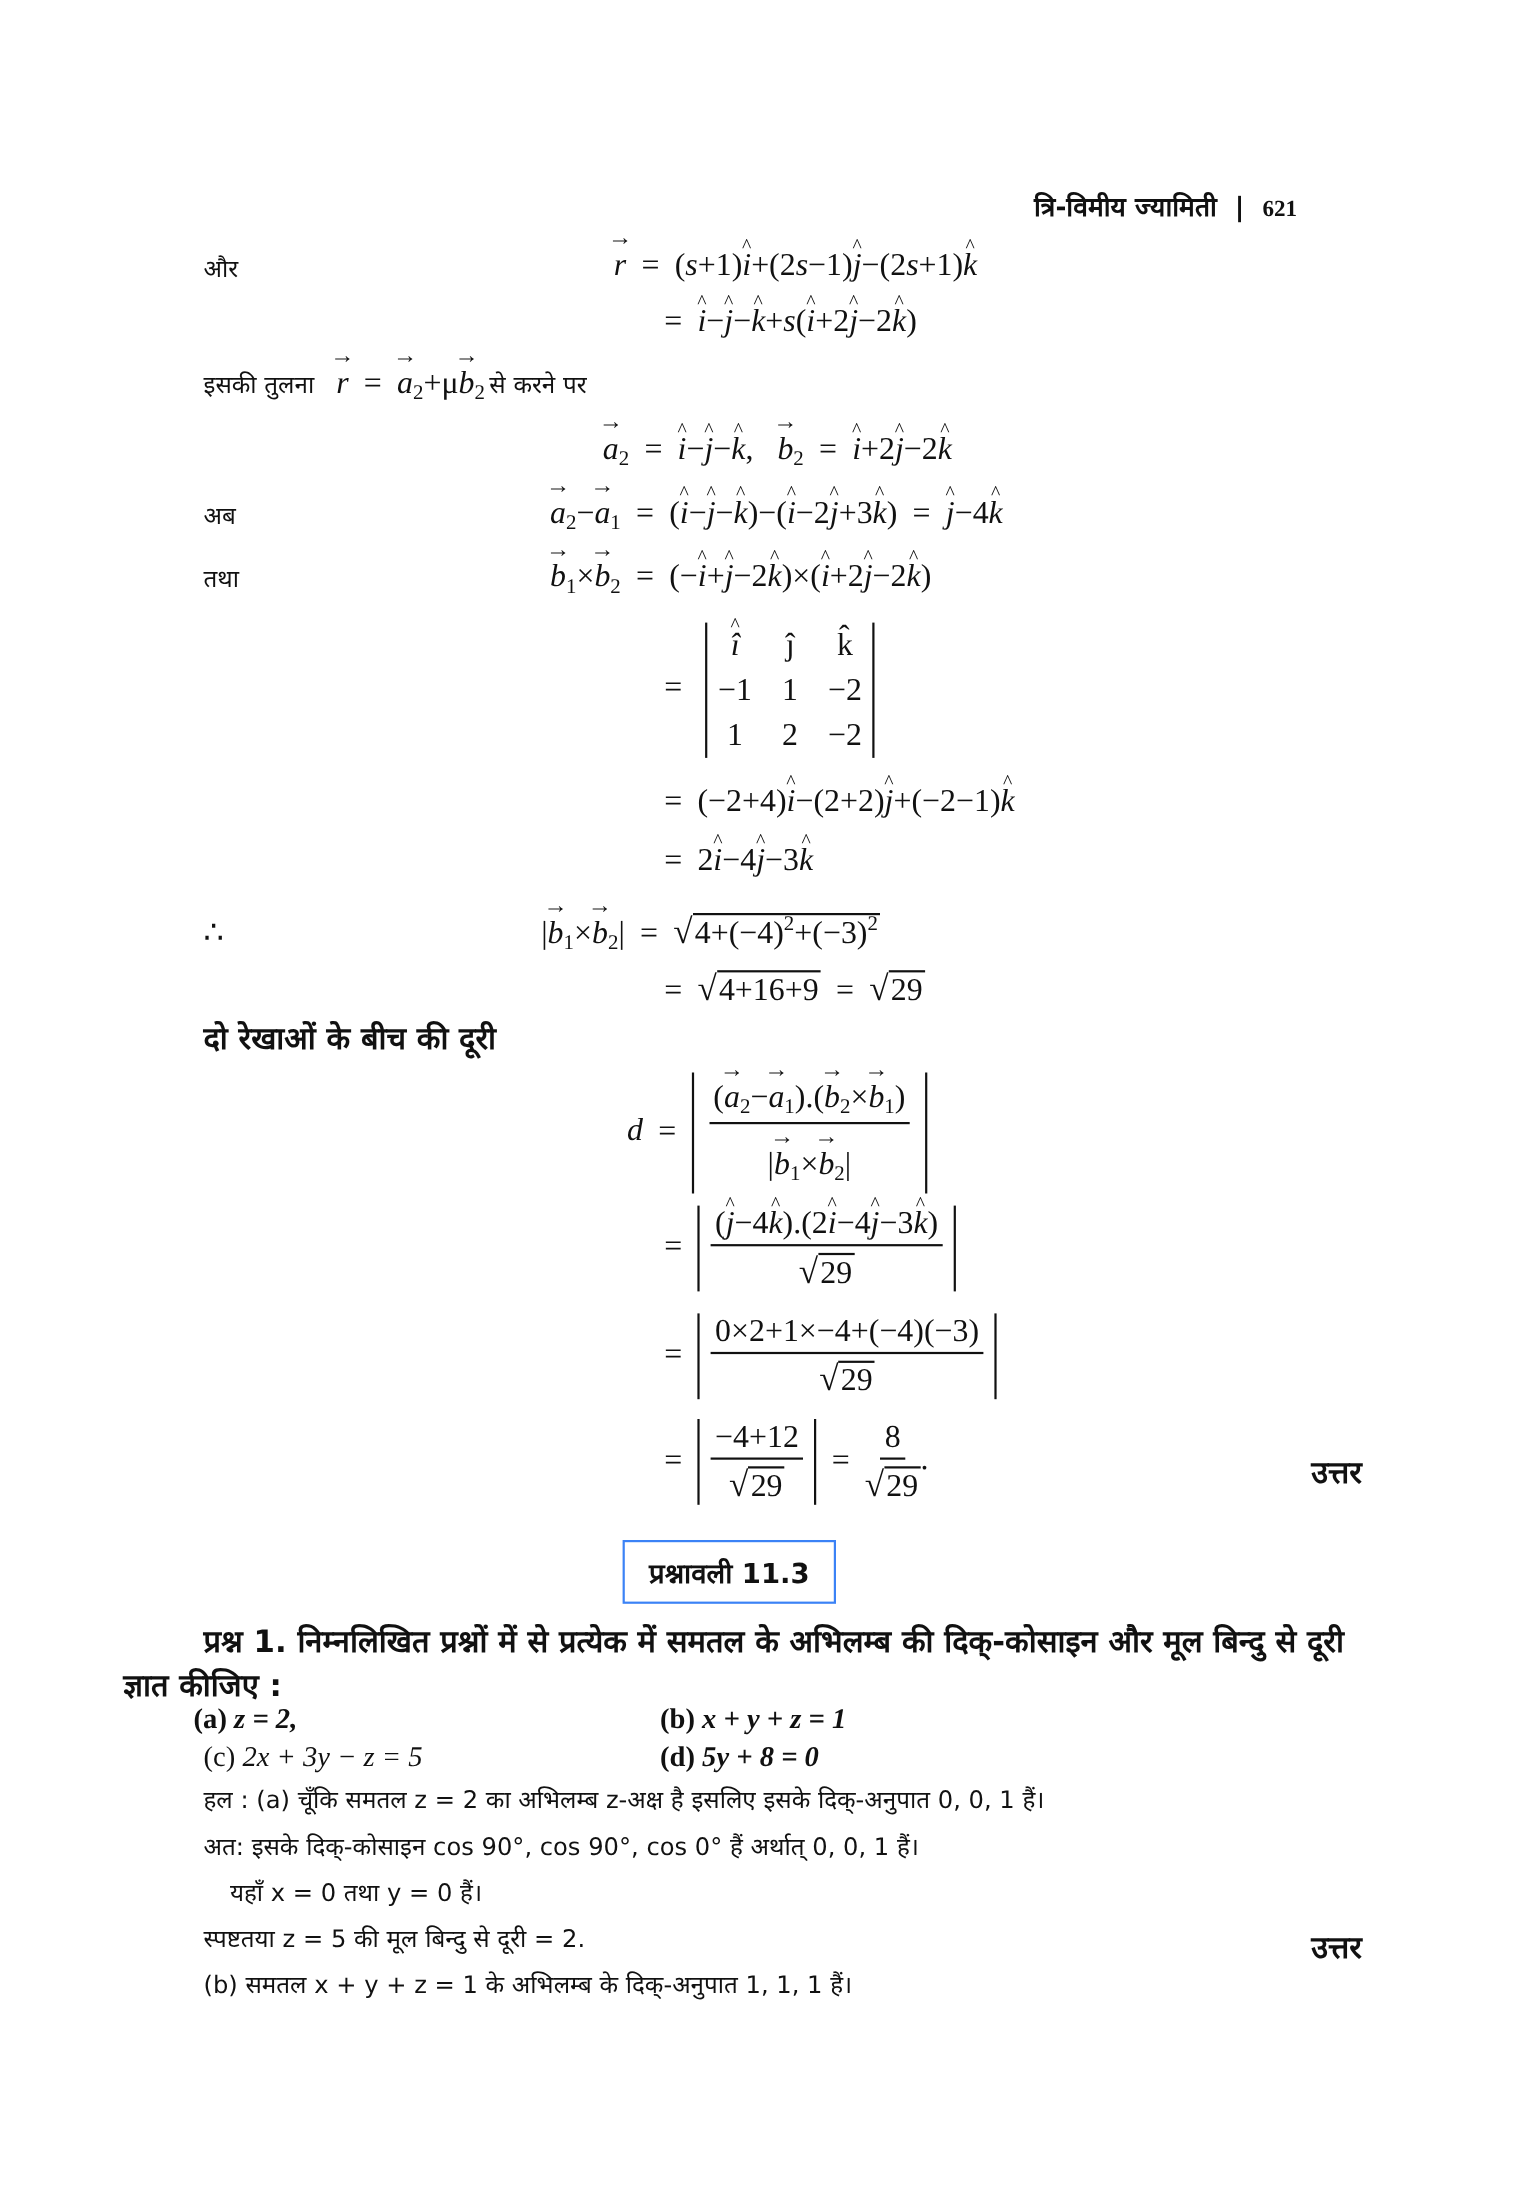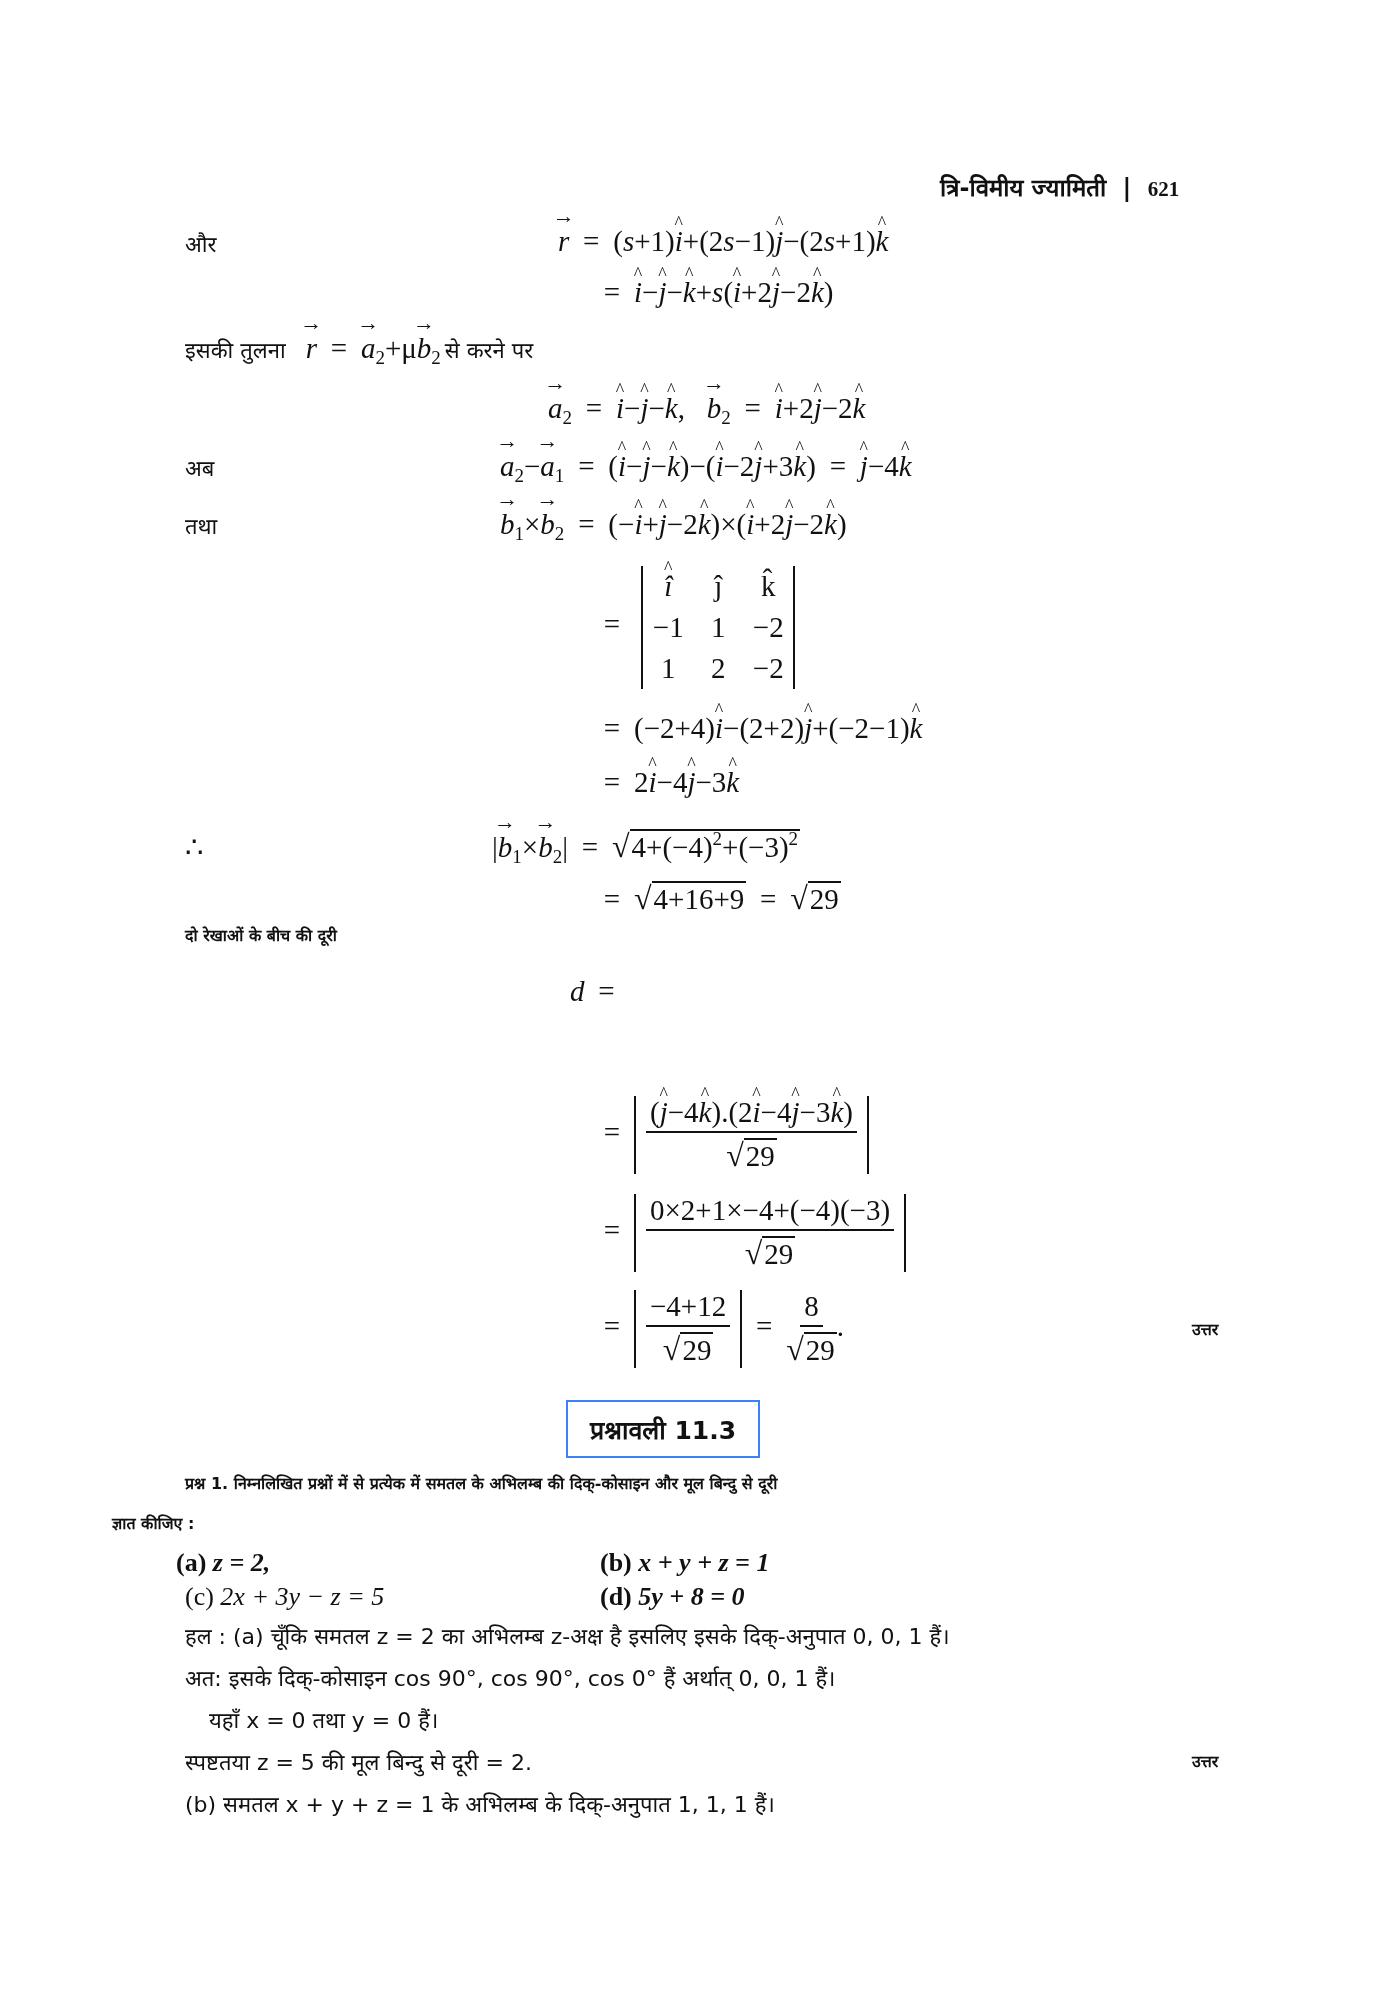--- a/index.html
+++ b/index.html
@@ -3,21 +3,21 @@
 <meta charset="utf-8">
 <style>
   html, body { margin:0; padding:0; }
   body {
     width:1400px; height:2000px; background:#ffffff; color:#111;
     font-family:"Liberation Serif", "DejaVu Serif", serif;
     position:relative; overflow:hidden;
   }
   .abs { position:absolute; white-space:nowrap; }
   .hi { font-family:"DejaVu Sans", sans-serif; font-size:22px; }
-  .hib { font-family:"DejaVu Sans", sans-serif; font-size:16px; font-weight:bold; }
+  .hib { font-family:"DejaVu Sans", sans-serif; font-size:28px; font-weight:bold; }
   .m { font-size:29px; }
   .m i { font-style:italic; }
   .eq { display:inline-block; width:44px; text-align:center; }
   .vec { position:relative; display:inline-block; font-style:italic; }
   .vec::before {
     content:"\2192"; position:absolute; top:-22px; left:50%;
     transform:translateX(-50%); font-size:22px; font-style:normal;
   }
   .hat { position:relative; display:inline-block; font-style:italic; }
   .hat::before {
@@ -107,21 +107,24 @@
 <div class="abs m" style="left:492px; top:828px;">
   |<span class="vec">b</span><sub>1</sub>×<span class="vec">b</span><sub>2</sub>|<span class="eq">=</span><span class="sqrt"><span class="rad">√</span><span class="under">4+(−4)<sup>2</sup>+(−3)<sup>2</sup></span></span>
 </div>
 <div class="abs m" style="left:590px; top:880px;">
   <span class="eq">=</span><span class="sqrt"><span class="rad">√</span><span class="under">4+16+9</span></span><span class="eq">=</span><span class="sqrt"><span class="rad">√</span><span class="under">29</span></span>
 </div>
 
 <div class="abs hib" style="left:185px; top:924px;">दो रेखाओं के बीच की दूरी</div>
 
 <div class="abs m" style="left:570px; top:975px;">
-  <i>d</i><span class="eq">=</span>
+  <i>d</i><span class="eq">=</span><span class="absbar" style="padding:6px 14px;"><span class="frac">
+        <span class="num">(<span class="vec">a</span><sub>2</sub>−<span class="vec">a</span><sub>1</sub>).(<span class="vec">b</span><sub>2</sub>×<span class="vec">b</span><sub>1</sub>)</span>
+        <span class="den" style="padding-top:20px;">|<span class="vec">b</span><sub>1</sub>×<span class="vec">b</span><sub>2</sub>|</span>
+      </span></span>
 </div>
 
 <div class="abs m" style="left:590px; top:1096px;">
   <span class="eq">=</span><span class="absbar"><span class="frac">
         <span class="num">(<span class="hat">j</span>−4<span class="hat">k</span>).(2<span class="hat">i</span>−4<span class="hat">j</span>−3<span class="hat">k</span>)</span>
         <span class="den"><span class="sqrt"><span class="rad">√</span><span class="under">29</span></span></span>
       </span></span>
 </div>
 
 <div class="abs m" style="left:590px; top:1194px;">

